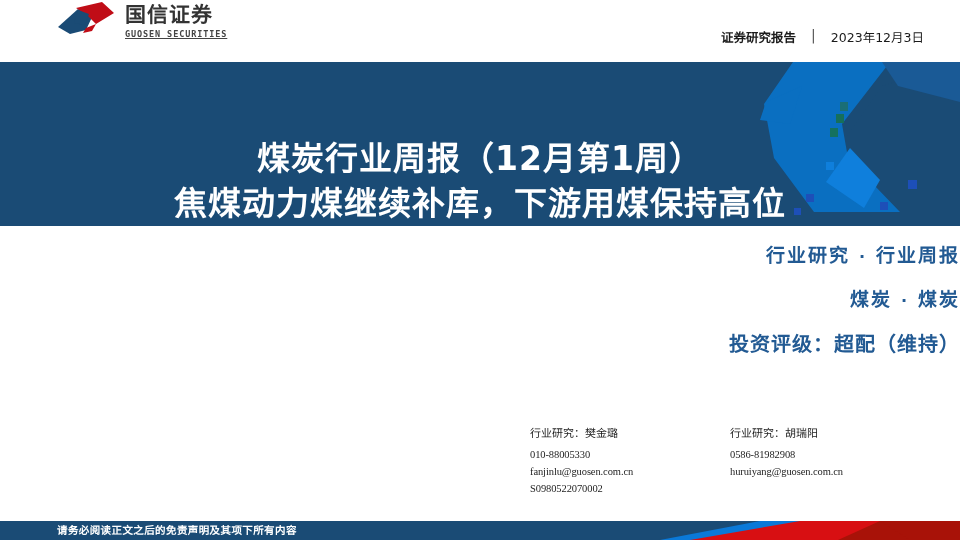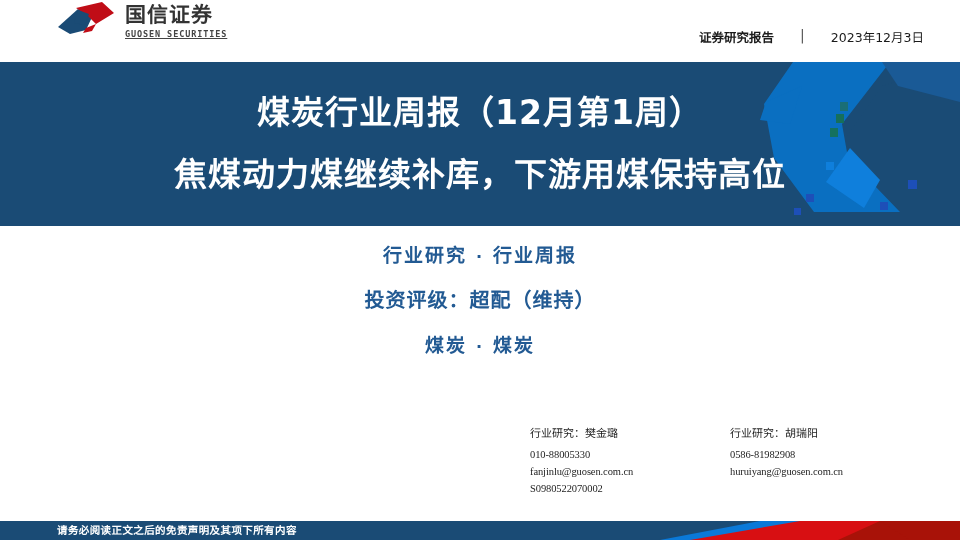--- a/index.html
+++ b/index.html
@@ -70,21 +70,21 @@
     margin-top: 4px;
     font-family: "DejaVu Sans Mono", "Liberation Mono", monospace;
     text-decoration: underline;
   }
 
   .header-right {
     position: absolute;
     right: 36px;
     top: 27px;
     display: flex;
-    gap: 26px;
+    gap: 15px;
     font-size: 12.5px;
     color: #1b1b1b;
     font-weight: 700;
     white-space: nowrap;
   }
   .header-right .sep {
     color: #555;
     font-weight: 400;
     font-size: 14px;
   }
@@ -110,43 +110,43 @@
   }
   .banner-title {
     position: absolute;
     left: 0;
     top: 0;
     width: 960px;
     height: 164px;
     display: flex;
     flex-direction: column;
     align-items: center;
-    justify-content: center;
-    gap: 18px;
+    justify-content: flex-end;
+    gap: 2px;
   }
   .banner-title .line {
     color: #ffffff;
     font-size: 33px;
     font-weight: 700;
     letter-spacing: 1px;
     line-height: 1.32;
     white-space: nowrap;
     text-align: center;
     font-family: "DejaVu Sans", "Liberation Sans", sans-serif;
   }
 
   
   .midinfo {
     position: absolute;
     left: 0;
     top: 240.0px;
     width: 960px;
     display: flex;
     flex-direction: column;
-    align-items: center;
+    align-items: flex-end;
     gap: 17px;
   }
   .midinfo .row {
     color: #225a93;
     font-size: 19px;
     font-weight: 700;
     letter-spacing: 2px;
     white-space: nowrap;
     font-family: "DejaVu Sans", "Liberation Sans", sans-serif;
   }
@@ -272,25 +272,25 @@
     </div>
 
   </div>
 
   <div class="midinfo">
 
     <div class="row">
       <span>行业研究</span><span class="dot">·</span><span>行业周报</span>
     </div>
 
-    <div class="row rating">投资评级：超配（维持）</div>
-
     <div class="row">
       <span>煤炭</span><span class="dot">·</span><span>煤炭</span>
     </div>
+
+    <div class="row rating">投资评级：超配（维持）</div>
 
   </div>
 
   <div class="analysts">
 
     <div class="analyst">
       <div class="name">行业研究：樊金璐</div>
       <div class="meta">010-88005330</div>
       <div class="meta">fanjinlu@guosen.com.cn</div>
       <div class="meta">S0980522070002</div>

